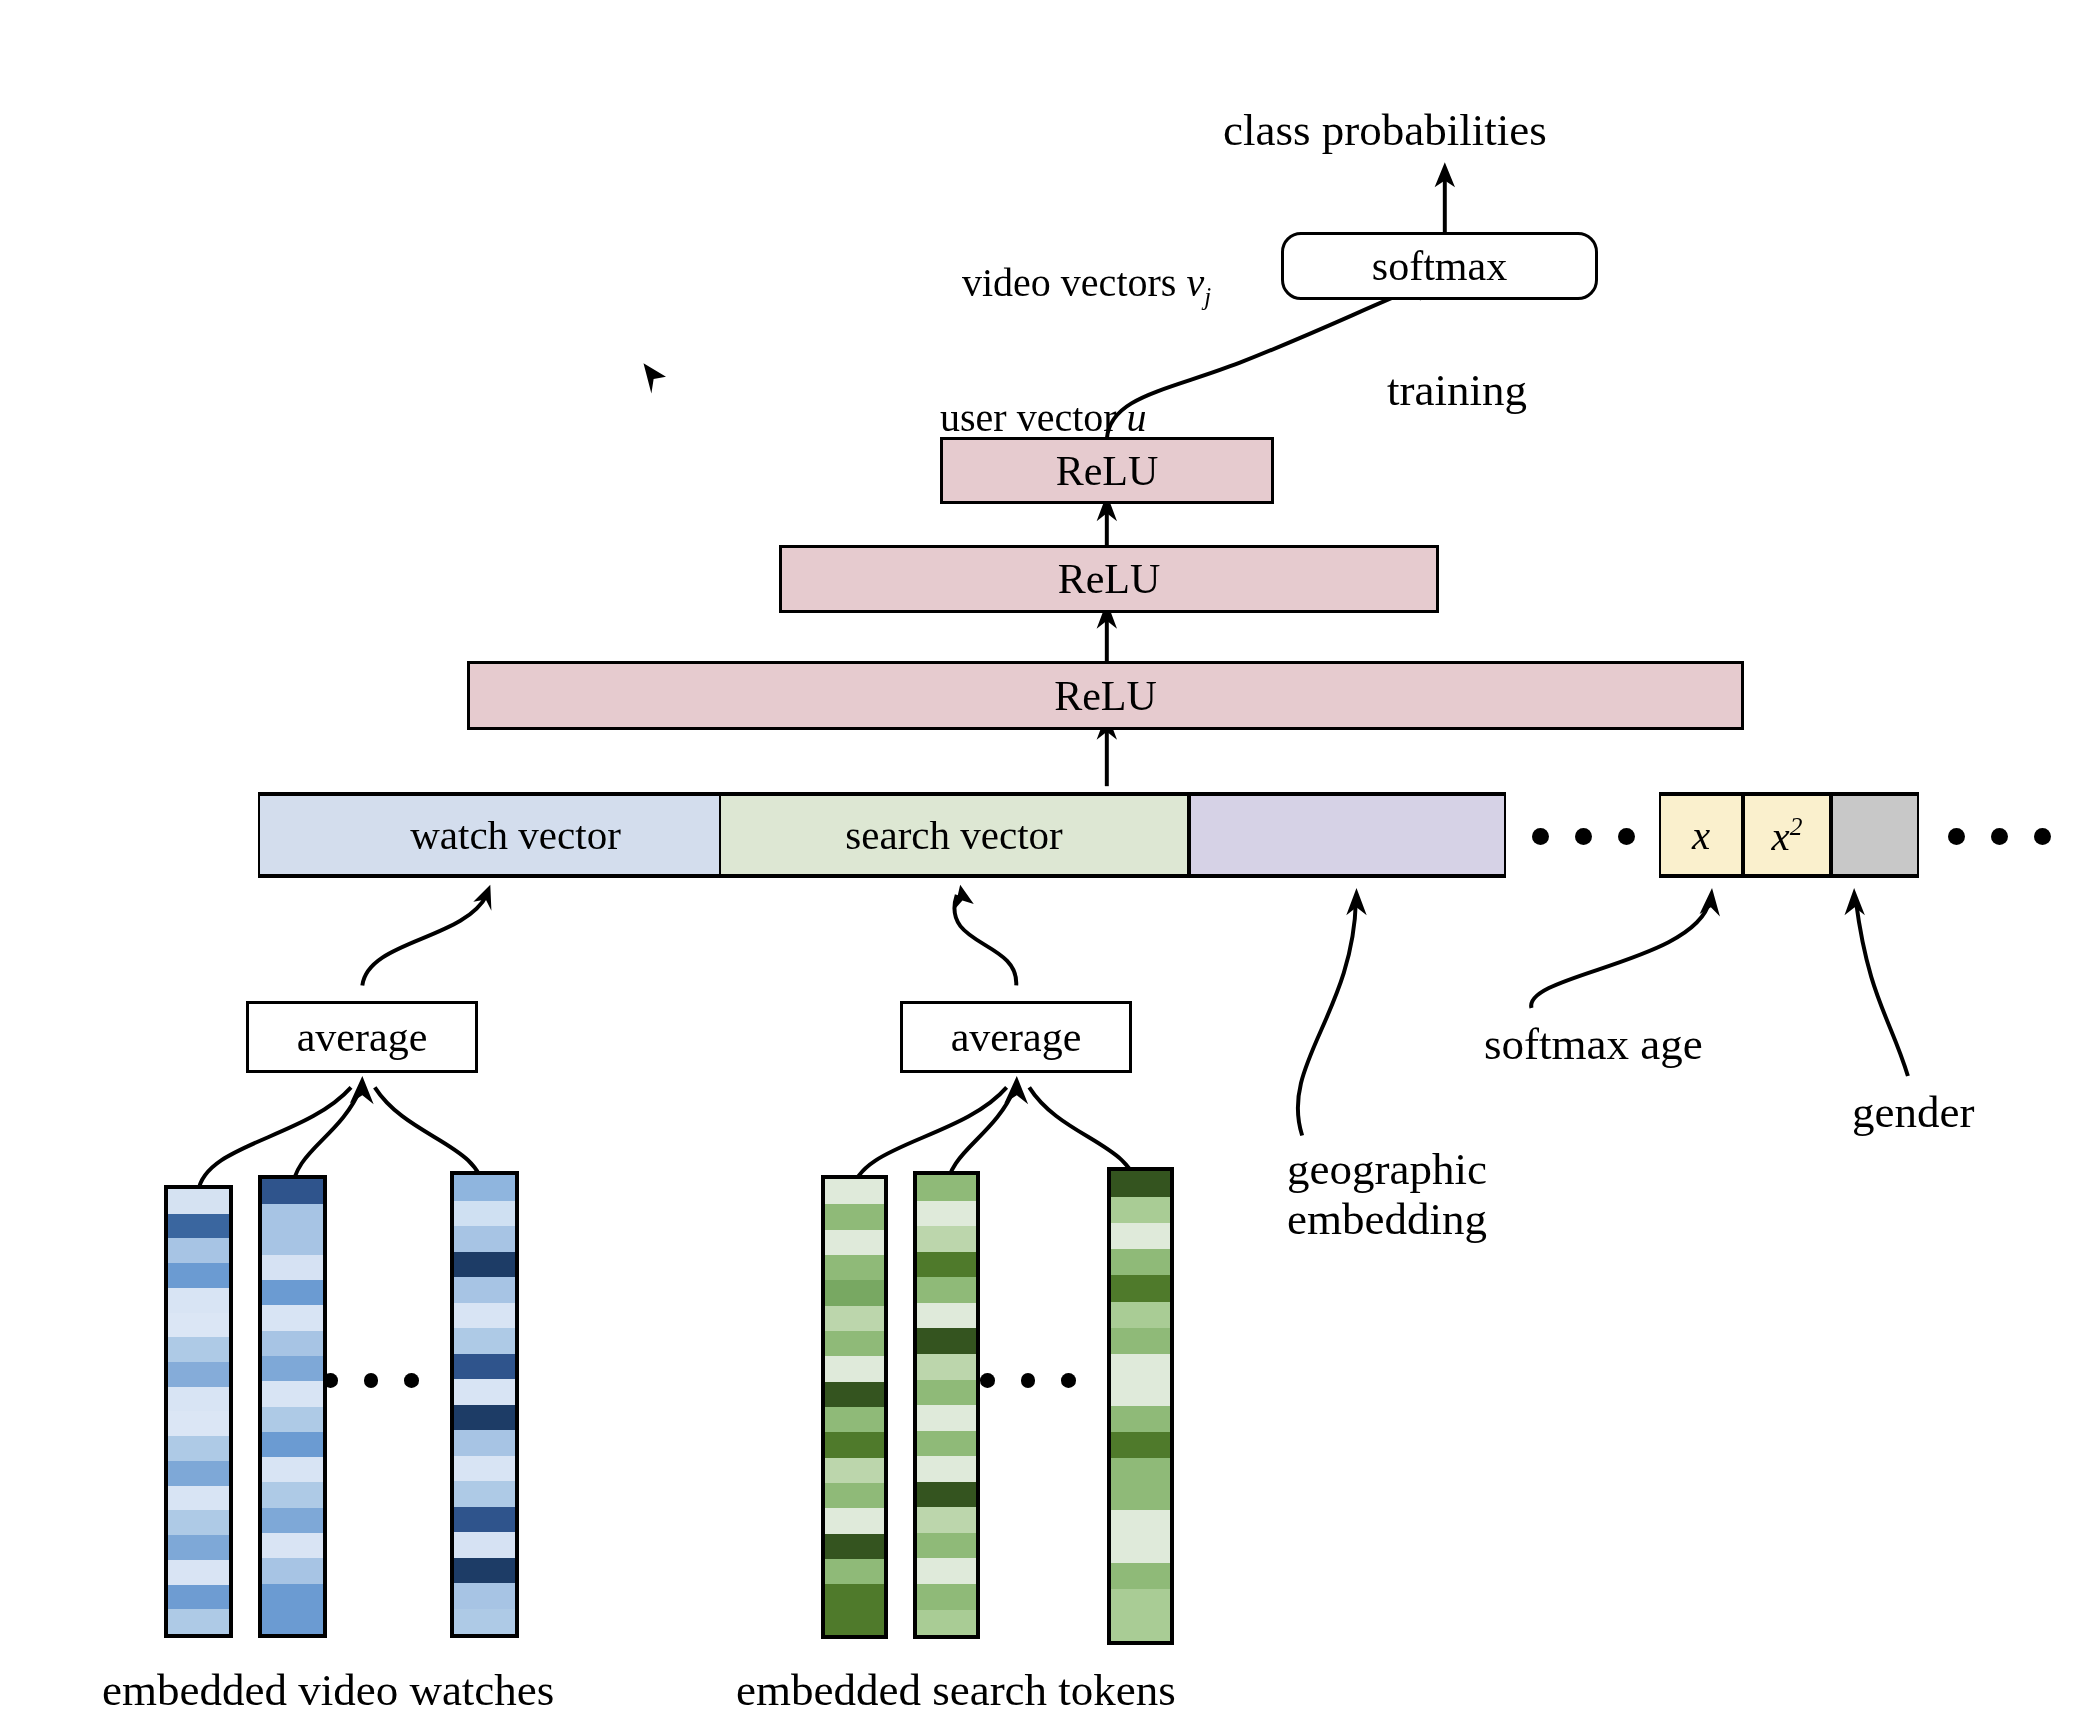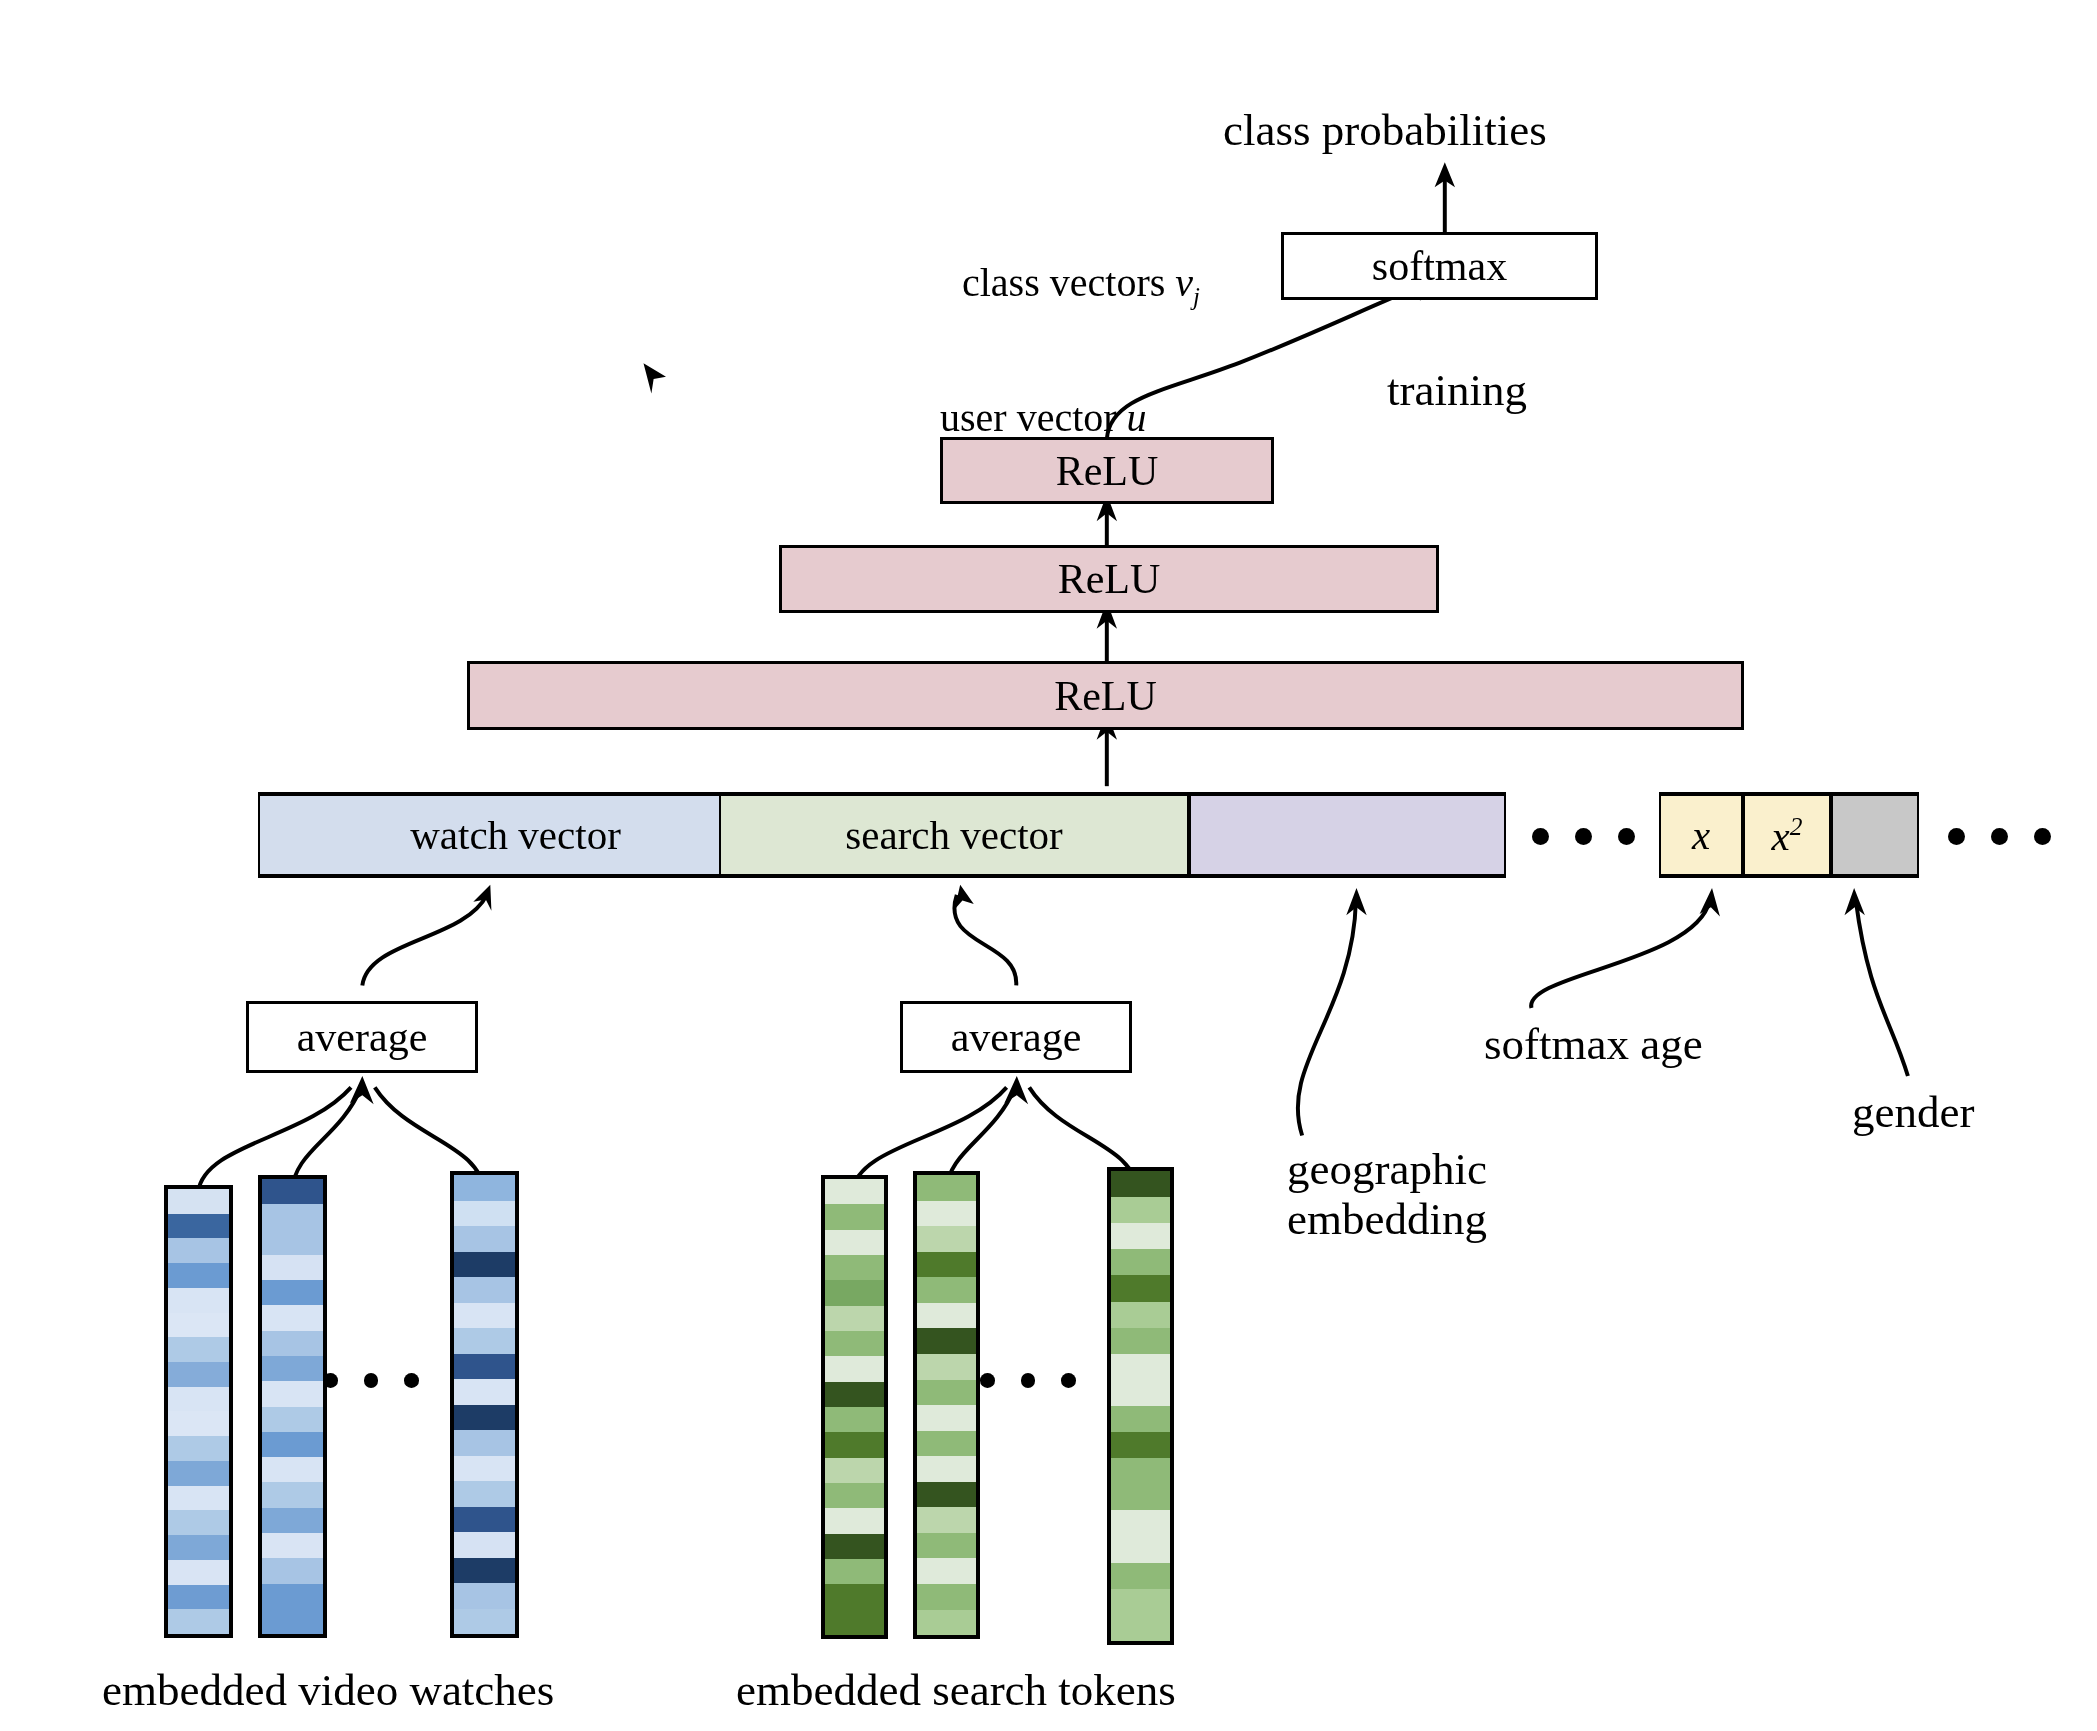--- a/index.html
+++ b/index.html
@@ -168,41 +168,41 @@
       <path d="M1505,2105 C1515,2020 1700,2010 1778,1920" stroke="#000" stroke-width="7" fill="none"></path>
       <path d="M1670,2105 C1676,2030 1755,2010 1793,1920" stroke="#000" stroke-width="7" fill="none"></path>
       <path d="M2010,2105 C2005,2020 1875,2010 1818,1920" stroke="#000" stroke-width="7" fill="none"></path>
       <path d="M1796,1900 L1774,1948 L1796,1934 L1816,1950 Z" fill="#000"></path>
     </g>
   </svg>
 
   <div class="lbl big" style="left:1223px; top:105px;">class probabilities</div>
 
   <div class="lbl" style="left:922px; top:216px;">
-    <span>class vectors </span><span class="mathit">v</span><span class="sup mathit" style="vertical-align:sub;">j</span>
+    <span>video vectors </span><span class="mathit">v</span><span class="sup mathit" style="vertical-align:sub;">j</span>
   </div>
 
   <div class="lbl" style="left:900px; top:351px;">
     <span>user vector </span><span class="mathit">u</span>
   </div>
 
   <div class="lbl big" style="left:1387px; top:365px;">training</div>
 
   <div class="lbl big" style="left:1484px; top:1019px;">softmax age</div>
 
   <div class="lbl big" style="left:1852px; top:1087px;">gender</div>
 
   <div class="lbl big" style="left:1287px; top:1144px; white-space:pre-line;">geographic
 embedding</div>
 
   <div class="lbl big" style="left:62px; top:1665px;margin-left:40px;">embedded video watches</div>
 
   <div class="lbl big" style="left:736px; top:1665px;">embedded search tokens</div>
 
-  <div class="node boxwhite" style="left:1281px; top:232px; width:317px; height:68px;">
+  <div class="node boxwhite" style="left:1281px; top:232px; width:317px; height:68px;border-radius:20px;">
     <span>softmax</span>
   </div>
 
   <div class="node relu" style="left:940px; top:437px; width:334px; height:67px;">
     <span>ReLU</span>
   </div>
 
   <div class="node relu" style="left:779px; top:545px; width:660px; height:68px;">
     <span>ReLU</span>
   </div>

